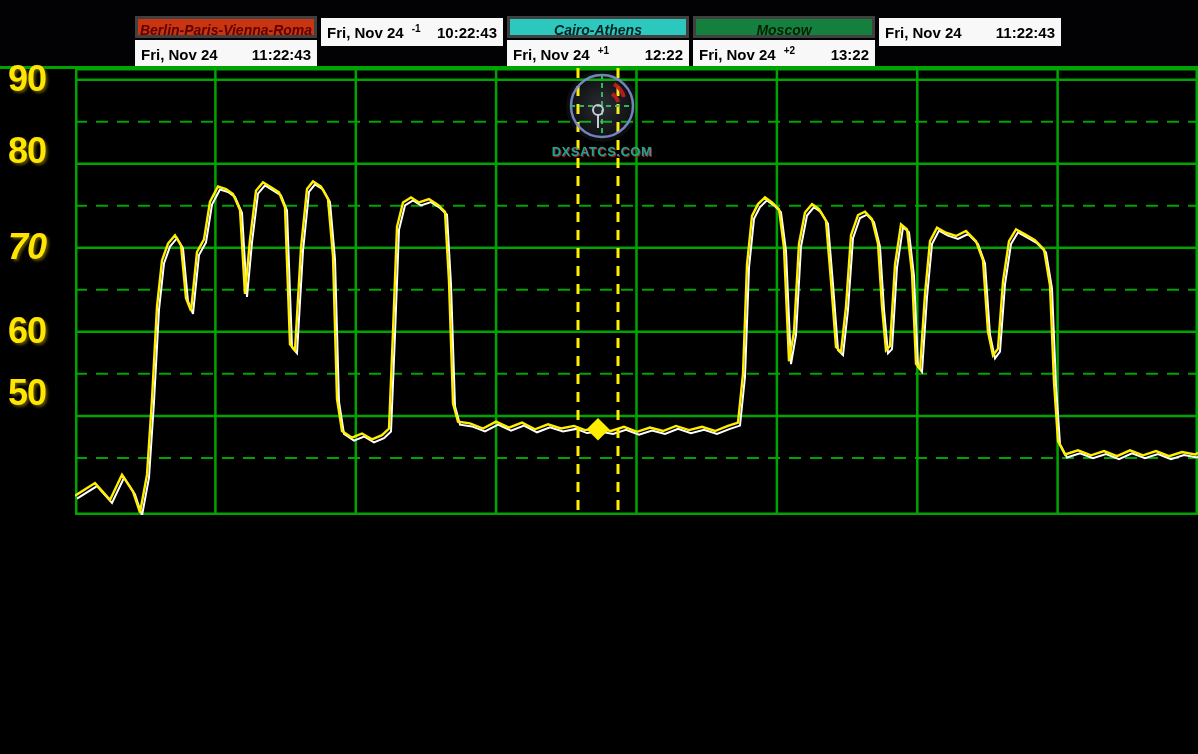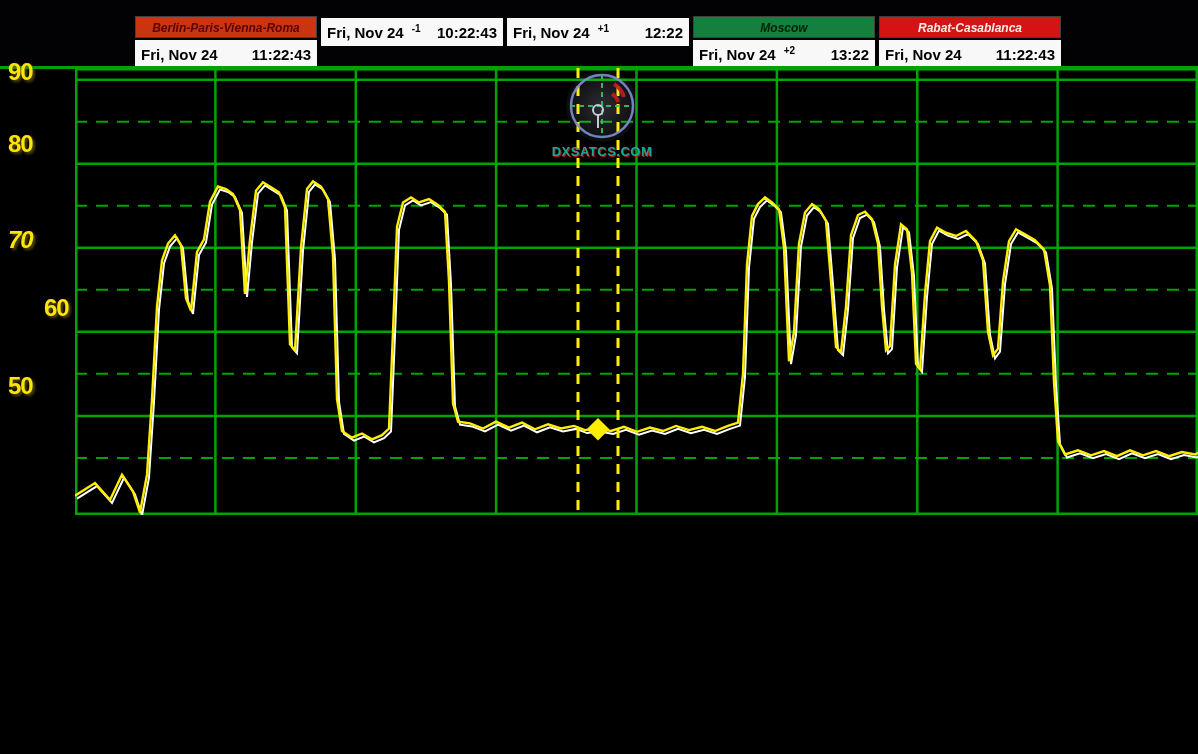--- a/index.html
+++ b/index.html
@@ -4,36 +4,36 @@
 <style>
   html,body{margin:0;padding:0;background:#000;}
   body{width:1198px;height:754px;position:relative;overflow:hidden;
        font-family:"Liberation Sans",sans-serif;}
 
   
   .topbar{position:absolute;top:0;left:0;width:1198px;height:66px;background:#020205;
           display:flex;padding-top:16px;box-sizing:border-box;}
   .tz-spacer{width:135px;flex:0 0 auto;}
   .tz-col{width:182px;flex:0 0 auto;margin-right:4px;}
-  .tz-city{height:22px;line-height:22px;text-align:center;font-size:12px;font-weight:bold;
-           font-style:italic;white-space:nowrap;overflow:hidden;border:1px solid #404040;
+  .tz-city{height:22px;line-height:22px;text-align:center;font-size:14px;font-weight:bold;
+           font-style:italic;white-space:nowrap;overflow:hidden;border:3px solid #404040;
            box-sizing:border-box;}
   .tz-date{height:28px;margin-top:2px;background:#f8f8f8;color:#000;font-size:15px;
            font-weight:bold;display:flex;align-items:center;padding:0 6px;box-sizing:border-box;
            white-space:nowrap;}
   .tz-offset{font-size:10px;margin-left:8px;transform:translateY(-4px);}
   .tz-time{margin-left:auto;}
 
   
   .plot-top-border{position:absolute;top:66px;left:0;width:1198px;height:3px;background:#00a400;}
   #spectrum-svg{position:absolute;top:68px;left:75px;}
-  .y-label{position:absolute;left:8px;width:64px;font-size:24px;font-weight:bold;color:#ffe600;
+  .y-label{position:absolute;left:8px;width:64px;font-size:36px;font-weight:bold;color:#ffe600;
            text-shadow:2px 2px 3px rgba(110,95,0,.85);letter-spacing:-1px;}
   .y-label-0{top:58px;} .y-label-1{top:130px;} .y-label-2{top:226px;font-style:italic;}
-  .y-label-3{top:294px;margin-left:36px;} .y-label-4{top:372px;}
+  .y-label-3{top:310px;} .y-label-4{top:372px;}
 
   
   .watermark{position:absolute;left:548px;top:70px;width:108px;text-align:center;opacity:.92;}
   .watermark-badge{width:72px;height:72px;margin:0 auto;border-radius:50%;
       background:radial-gradient(circle,rgba(215,225,255,.22),rgba(215,225,255,.06) 70%);
       position:relative;}
   .watermark-text{margin-top:2px;font-size:13px;font-weight:bold;color:#14b8a6;
       text-shadow:1px 1px 0 #c01818;letter-spacing:.5px;}
 
   
@@ -56,38 +56,38 @@
 
   <div class="tz-col">
     <div class="tz-date">
       <span>Fri, Nov 24</span>
       <span class="tz-offset">-1</span>
       <span class="tz-time">10:22:43</span>
     </div>
   </div>
 
   <div class="tz-col">
+    <div class="tz-city" style="background: rgb(44, 200, 190); color: rgb(0, 34, 34);">Cairo-Athens</div>
     <div class="tz-date">
       <span>Fri, Nov 24</span>
       <span class="tz-offset">+1</span>
       <span class="tz-time">12:22</span>
     </div>
   </div>
 
   <div class="tz-col">
     <div class="tz-city" style="background: #15803d; color: rgb(0, 34, 0);">Moscow</div>
     <div class="tz-date">
       <span>Fri, Nov 24</span>
       <span class="tz-offset">+2</span>
       <span class="tz-time">13:22</span>
     </div>
   </div>
 
   <div class="tz-col">
-    <div class="tz-city" style="background: rgb(212, 20, 20); color: rgb(255, 233, 233);">Rabat-Casablanca</div>
     <div class="tz-date">
       <span>Fri, Nov 24</span>
       <span class="tz-offset"></span>
       <span class="tz-time">11:22:43</span>
     </div>
   </div>
 </div>
 
 <div class="plot-top-border"></div>
 

